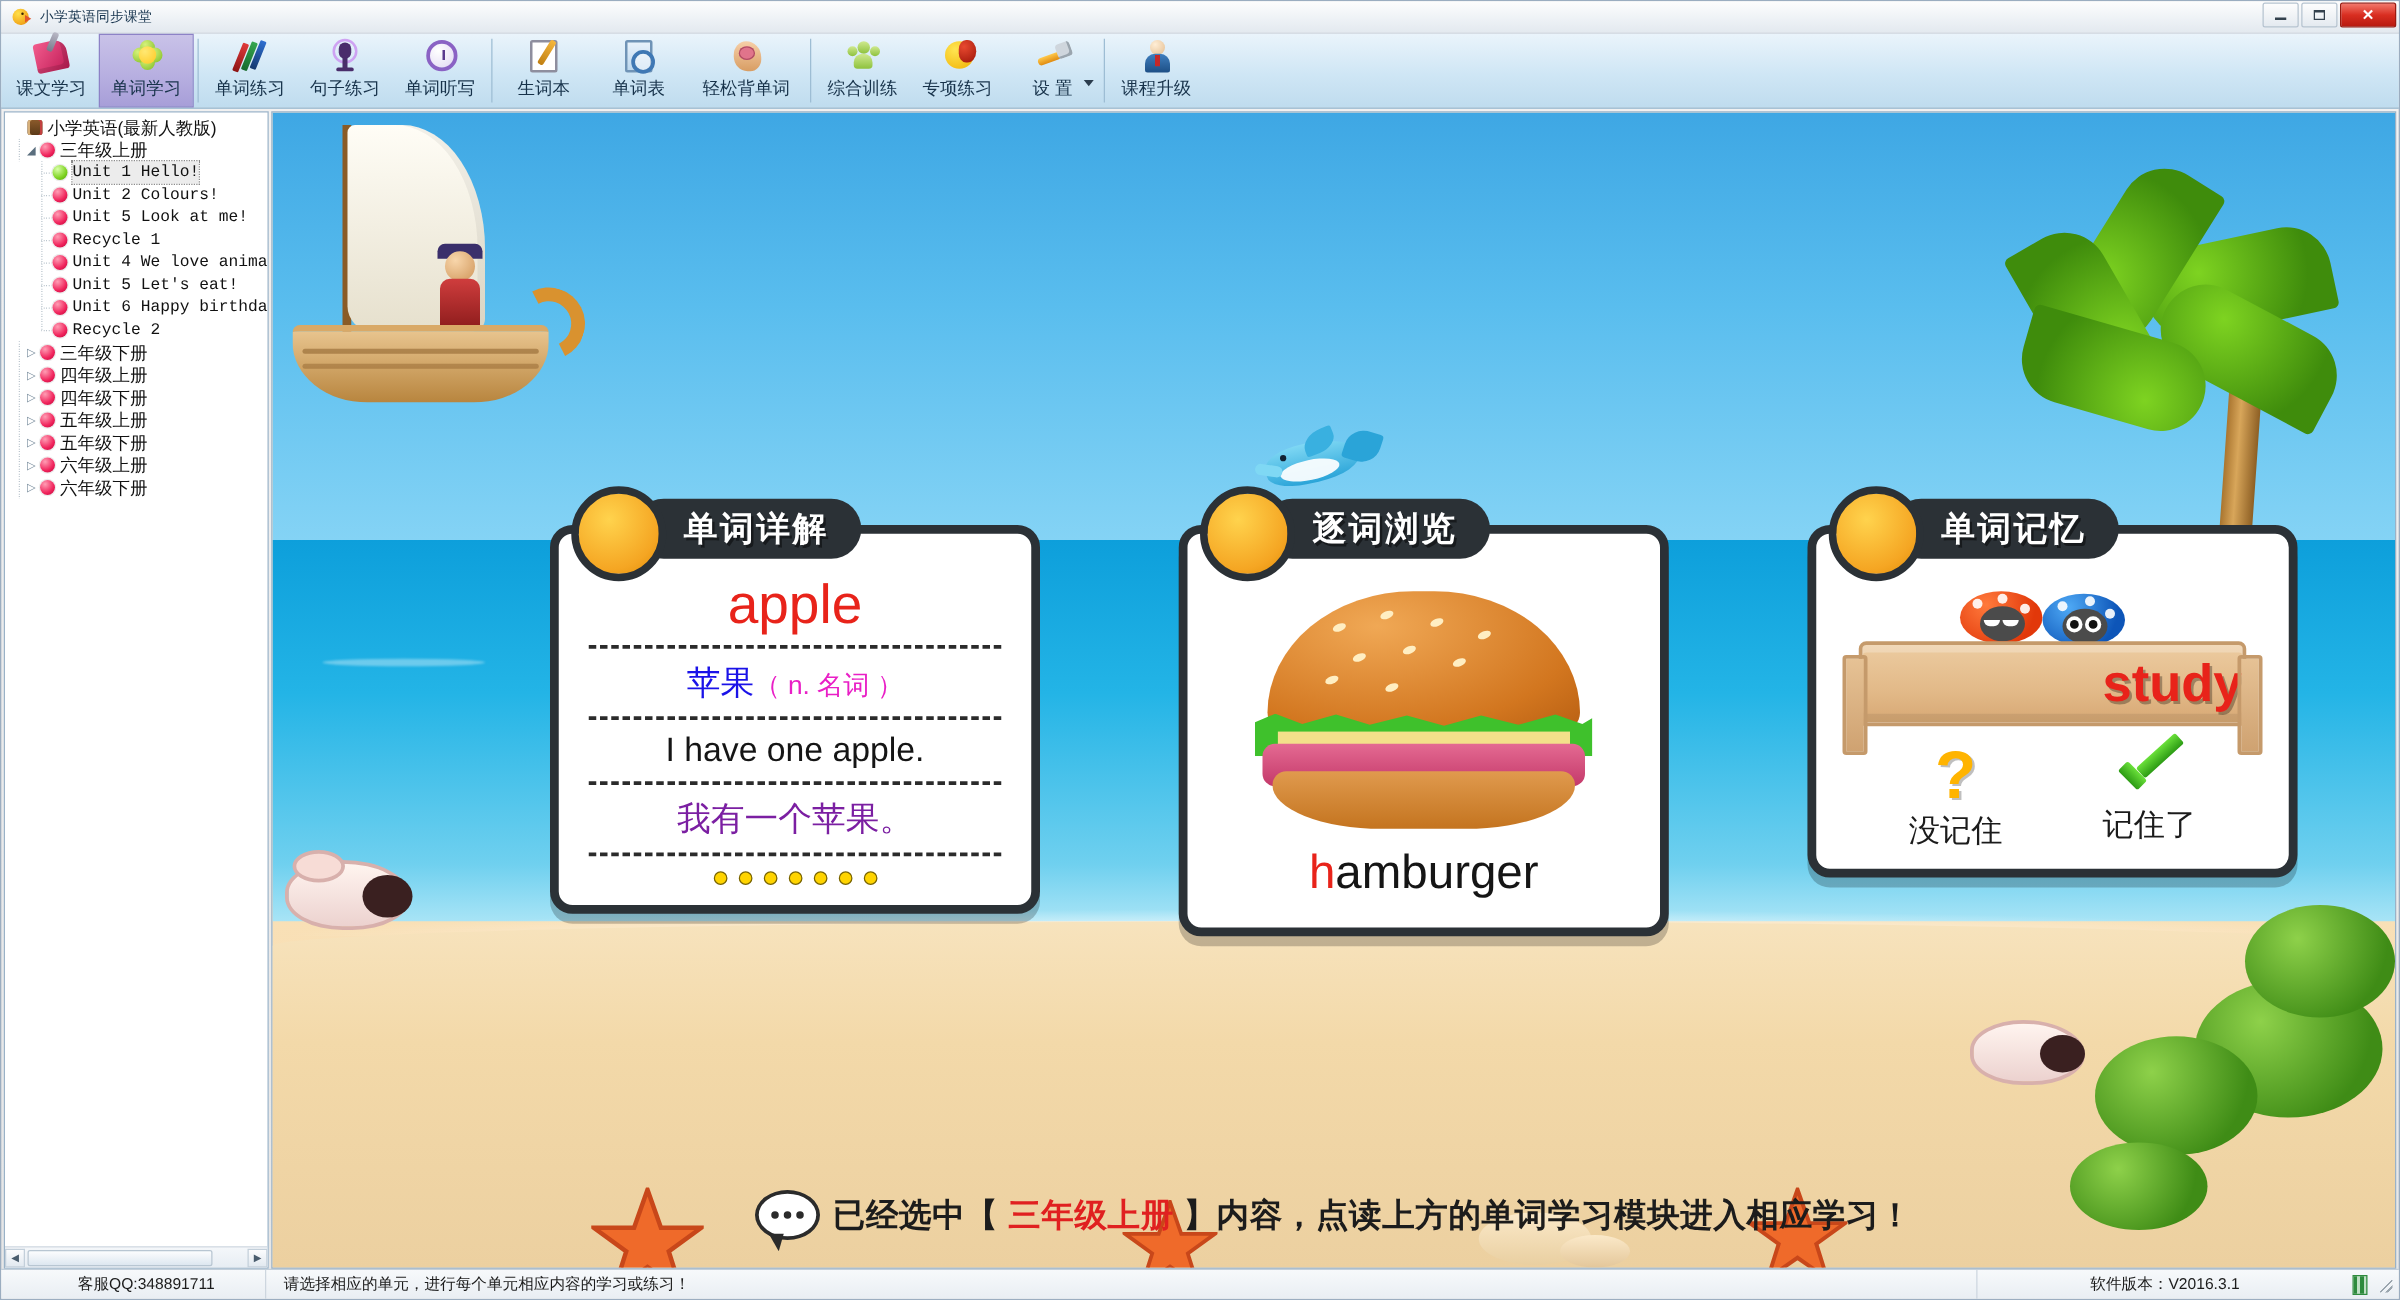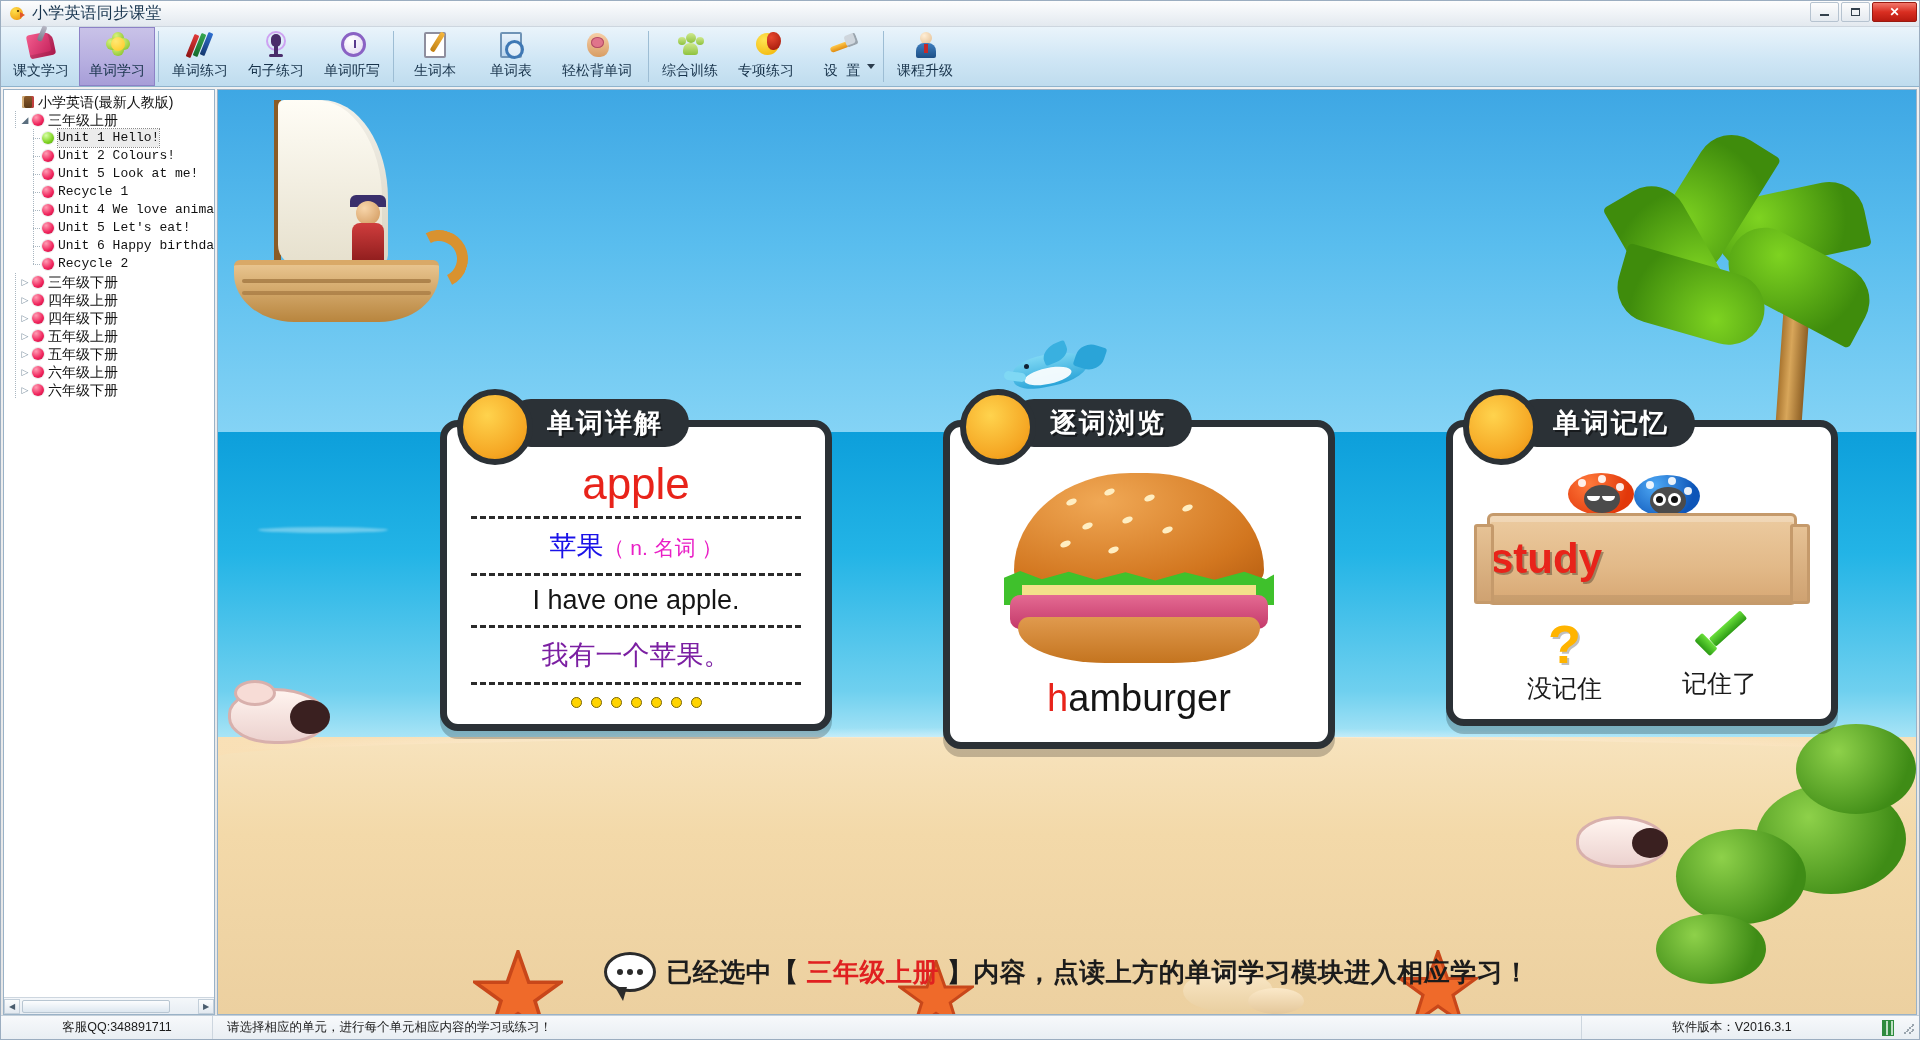--- a/index.html
+++ b/index.html
@@ -40,21 +40,21 @@
     width: 0; height: 0;
     border-left: 5px solid #e2572a;
     border-top: 3px solid transparent;
     border-bottom: 3px solid transparent;
   }
   #titlebar .appicon .eye {
     position: absolute; left: 9px; top: 5px;
     width: 2px; height: 2px; border-radius: 50%; background: #3a2400;
   }
   #titlebar .title {
-    font-size: 16px; color: #16334d; letter-spacing: .2px;
+    font-size: 11px; color: #16334d; letter-spacing: .2px;
   }
   #winbtns { position: absolute; right: 2px; top: 1px; display: flex; gap: 2px; }
   #winbtns .wb {
     width: 29px; height: 20px;
     border: 1px solid #b6c3d0;
     border-radius: 2px;
     background: linear-gradient(#fdfdfd, #e4eaf0);
     display: flex; align-items: center; justify-content: center;
     font-size: 10px; color: #33414d;
   }
@@ -84,21 +84,21 @@
     position: relative;
   }
   .tbtn.active {
     background: linear-gradient(#c9c2e8, #b6aee0 60%, #a79ed8);
     border: 1px solid #8d82c6;
     text-align: center;
   }
   .tbtn .ico { height: 30px; width: 38px; position: relative; }
   .tbtn .lbl {
     font-size: 14px; color: #17324a; margin-top: 1px;
-    white-space: nowrap; font-family: Liberation Mono, monospace;
+    white-space: nowrap; font-family: Liberation Sans, sans-serif;
   }
   .tbtn.wide { width: 96px; }
   .tbtn .caret {
     position: absolute; right: 4px; bottom: 16px;
     width: 0; height: 0;
     border-left: 4px solid transparent; border-right: 4px solid transparent;
     border-top: 5px solid #2b3d4e;
   }
 
   
@@ -445,25 +445,25 @@
   .lb.blue .shell2 { background: radial-gradient(circle at 32% 26%, #4ea9f5, #0d55b8 72%); }
   .lb .spot { position:absolute; width:8px; height:8px; border-radius:50%; background:#fff; opacity:.9; }
   .lb .face { position:absolute; left: 16px; top: 12px; width: 36px; height: 28px; border-radius: 50%;
               background: #4b4b4b; }
   .lb .eye { position:absolute; width: 13px; height: 13px; border-radius: 50%; background:#fff; top: 6px; }
   .lb .eye .pup { position:absolute; left:3px; top:3px; width:7px; height:7px; border-radius:50%; background:#111; }
   .lb .eye.l { left: 3px; } .lb .eye.r { left: 18px; }
   .lb.red .eye { height: 5px; border-radius: 0 0 13px 13px; top: 11px; }
 
   .plank {
-    position: relative; width: 310px; height: 92px; margin: -4px auto 0;
+    position: relative; width: 310px; height: 68px; margin: -4px auto 0;
     background: linear-gradient(#eccba0, #e2b988 60%, #d7a874);
     border: 3px solid #c59a6b;
     border-radius: 6px;
-    display:flex; align-items:center; justify-content:flex-start;
+    display:flex; align-items:center; justify-content:flex-end;
     box-shadow: inset 0 6px 0 rgba(255,255,255,.25), inset 0 -7px 0 rgba(0,0,0,.07);
   }
   .plank:before, .plank:after {
     content:""; position:absolute; top: 8px; width: 14px; height: 74px;
     background: linear-gradient(#e6c295,#cfa271);
     border: 3px solid #c59a6b; border-radius: 3px;
   }
   .plank:before { left: -16px; }
   .plank:after  { right: -16px; }
   .plank .w {

